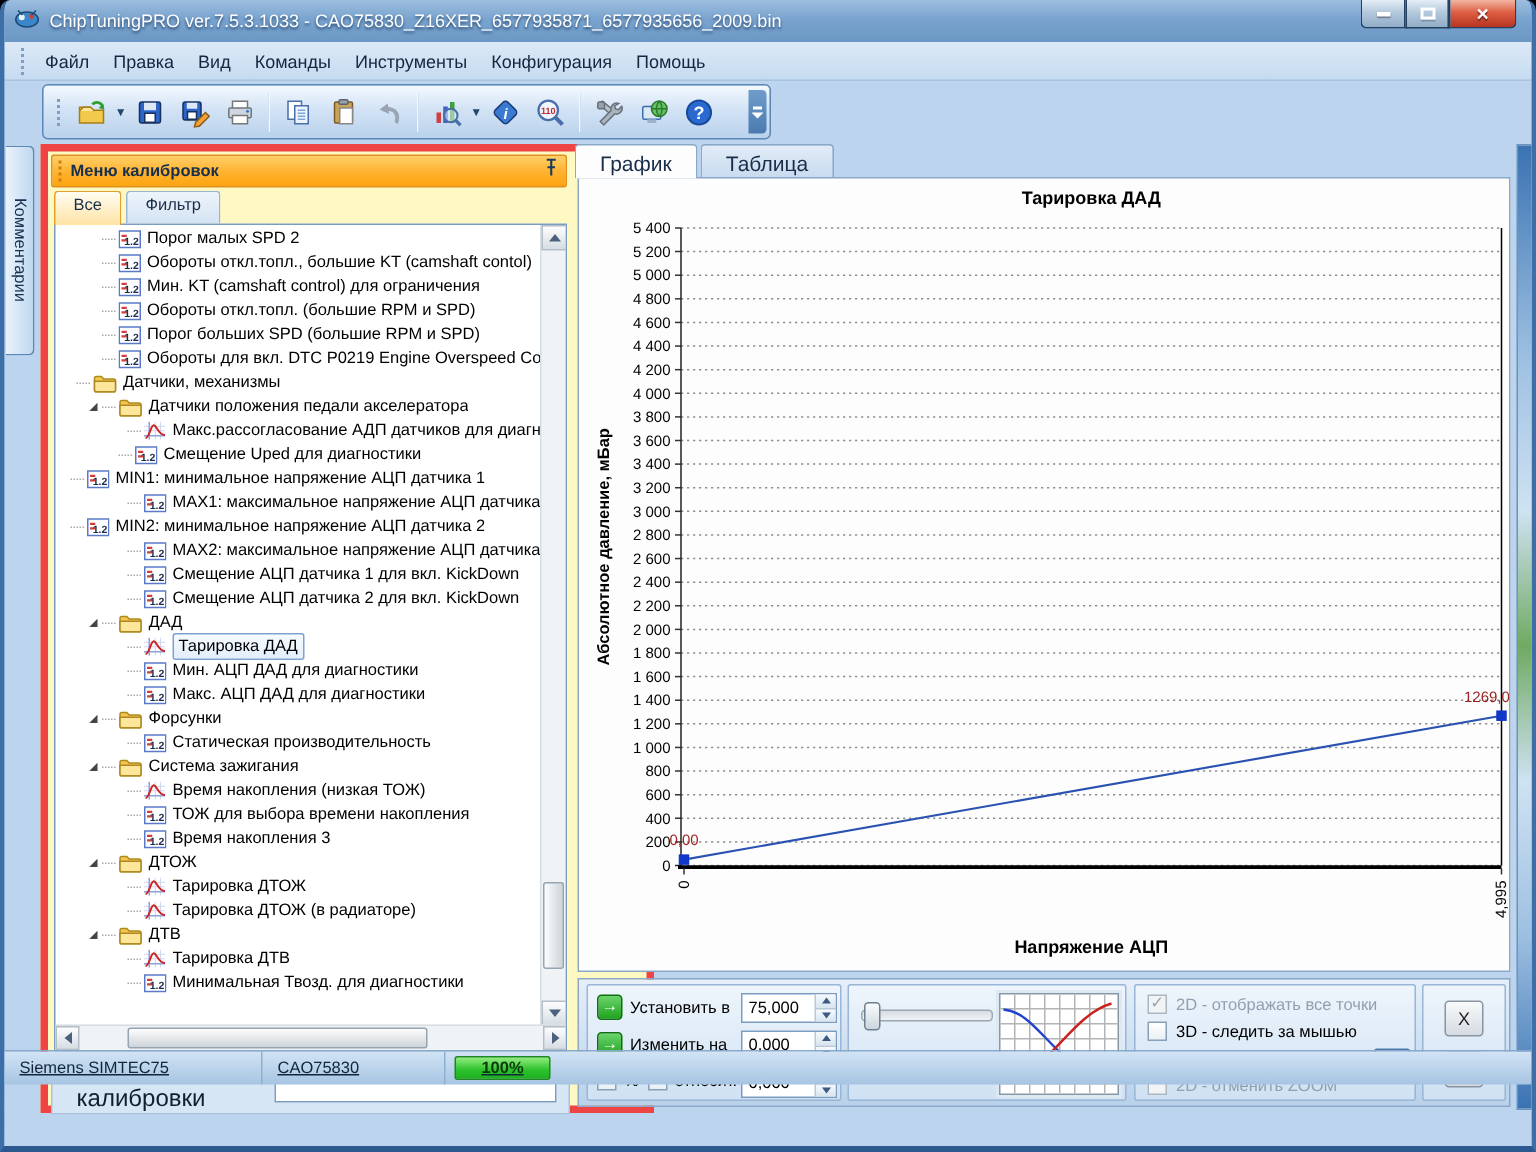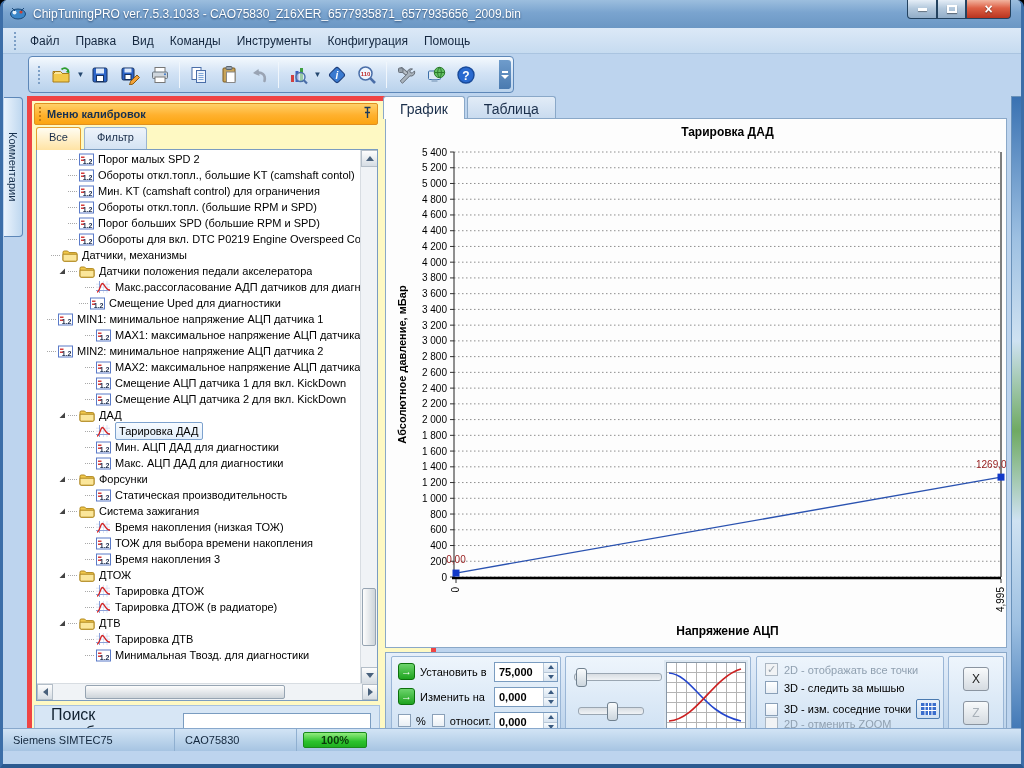--- a/index.html
+++ b/index.html
@@ -89,21 +89,21 @@
   .chartbox{position:absolute;left:382px;top:22px;width:622px;height:530px;background:#fdfdfd;border:1px solid #8aa8c8;}
   
   .controls{position:absolute;left:382px;top:556px;width:622px;height:86px;border:1px solid #8aa8c8;
     background:linear-gradient(#e6effa,#b9d1ea);}
   .cgroup{position:absolute;top:3px;height:78px;border:1px solid #9ab6d6;border-radius:2px;background:linear-gradient(#eef5fc,#cfe1f3);}
   .crow{position:absolute;display:flex;align-items:center;}
   .greenbtn{width:17px;height:17px;border:1px solid #0c700c;border-radius:3px;background:linear-gradient(#6cd46c,#1ea31e);
     color:#fff;font-size:11px;font-weight:bold;display:flex;align-items:center;justify-content:center;line-height:1;}
   .clabel{font-size:11px;color:#000;margin-left:5px;}
   .spin{position:absolute;width:64px;height:20px;border:1px solid #7a9cc0;background:#fff;display:flex;}
-  .spin .val{flex:1;font-size:11px;padding:3px 3px 0 4px;font-weight:bold;}
+  .spin .val{flex:1;font-size:11px;padding:3px 3px 0 4px;}
   .spin .btns{width:14px;border-left:1px solid #b8c8d8;display:flex;flex-direction:column;}
   .spin .sb{flex:1;background:linear-gradient(#f6fafd,#d8e4f0);display:flex;align-items:center;justify-content:center;}
   .spin .sb+.sb{border-top:1px solid #b8c8d8;}
   .spin .tri.up{border-left:3px solid transparent;border-right:3px solid transparent;border-bottom:4px solid #3a5a80;}
   .spin .tri.down{border-left:3px solid transparent;border-right:3px solid transparent;border-top:4px solid #3a5a80;}
   .cb{width:13px;height:13px;border:1px solid #8aa0b8;background:linear-gradient(#fff,#e9eff5);flex:none;
     display:flex;align-items:center;justify-content:center;font-size:11px;color:#707070;line-height:1;}
   .cb.dis{background:#f1f3f5;border-color:#aab6c2;color:#9aa4ae;}
   .cklabel{font-size:11px;color:#000;margin-left:6px;white-space:nowrap;}
   .cklabel.dis{color:#90a0b0;}
@@ -114,22 +114,22 @@
   .minigraph{position:absolute;border:1px solid #8898a8;background:#fff;box-shadow:0 0 0 2px #dde8f2;}
   .gridbtn{position:absolute;width:24px;height:20px;border:1px solid #4a7ab0;border-radius:2px;
     background:linear-gradient(#eaf2fb,#cfe0f2);display:flex;align-items:center;justify-content:center;}
   .axbtn{position:absolute;width:26px;height:24px;border:1px solid #8a94a0;border-radius:3px;
     background:linear-gradient(#f8fafb,#d5dbe1);font-size:12px;display:flex;align-items:center;justify-content:center;color:#222;}
   .axbtn.dis{color:#a8b0b8;}
   
   .gstrip{position:absolute;left:1008px;top:0;width:12px;height:644px;border:1px solid #6a92ba;
     background:linear-gradient(#3a72b2,#9dc0e2 22%,#cfe2f2 38%,#6faa62 52%,#cfe2f2 66%,#9dc0e2 82%,#3a72b2);}
   
-  .statusbar{position:absolute;left:0;top:728px;width:100%;height:23px;background:linear-gradient(#d2e4f5,#a6c4e2);
-    border-top:1px solid #88a8cc;display:flex;align-items:center;font-size:11px;color:#12263c;}
+  .statusbar{position:absolute;left:0;top:700px;width:100%;height:23px;background:linear-gradient(#d2e4f5,#a6c4e2);
+    border-top:1px solid #88a8cc;display:flex;align-items:center;font-size:11px;color:#12263c;text-decoration:underline;}
   .scell{padding:0 10px;height:100%;display:flex;align-items:center;border-right:1px solid #8fafd0;}
   .progress{margin-left:6px;width:64px;height:16px;border:1px solid #1a8a1a;border-radius:2px;
     background:linear-gradient(#93ec7f,#2cc22c 60%,#1faf1f);display:flex;align-items:center;justify-content:center;
     font-size:11px;font-weight:bold;color:#0a3a0a;}
 </style>
 </head>
 <body>
 
 <div id="win">
 

